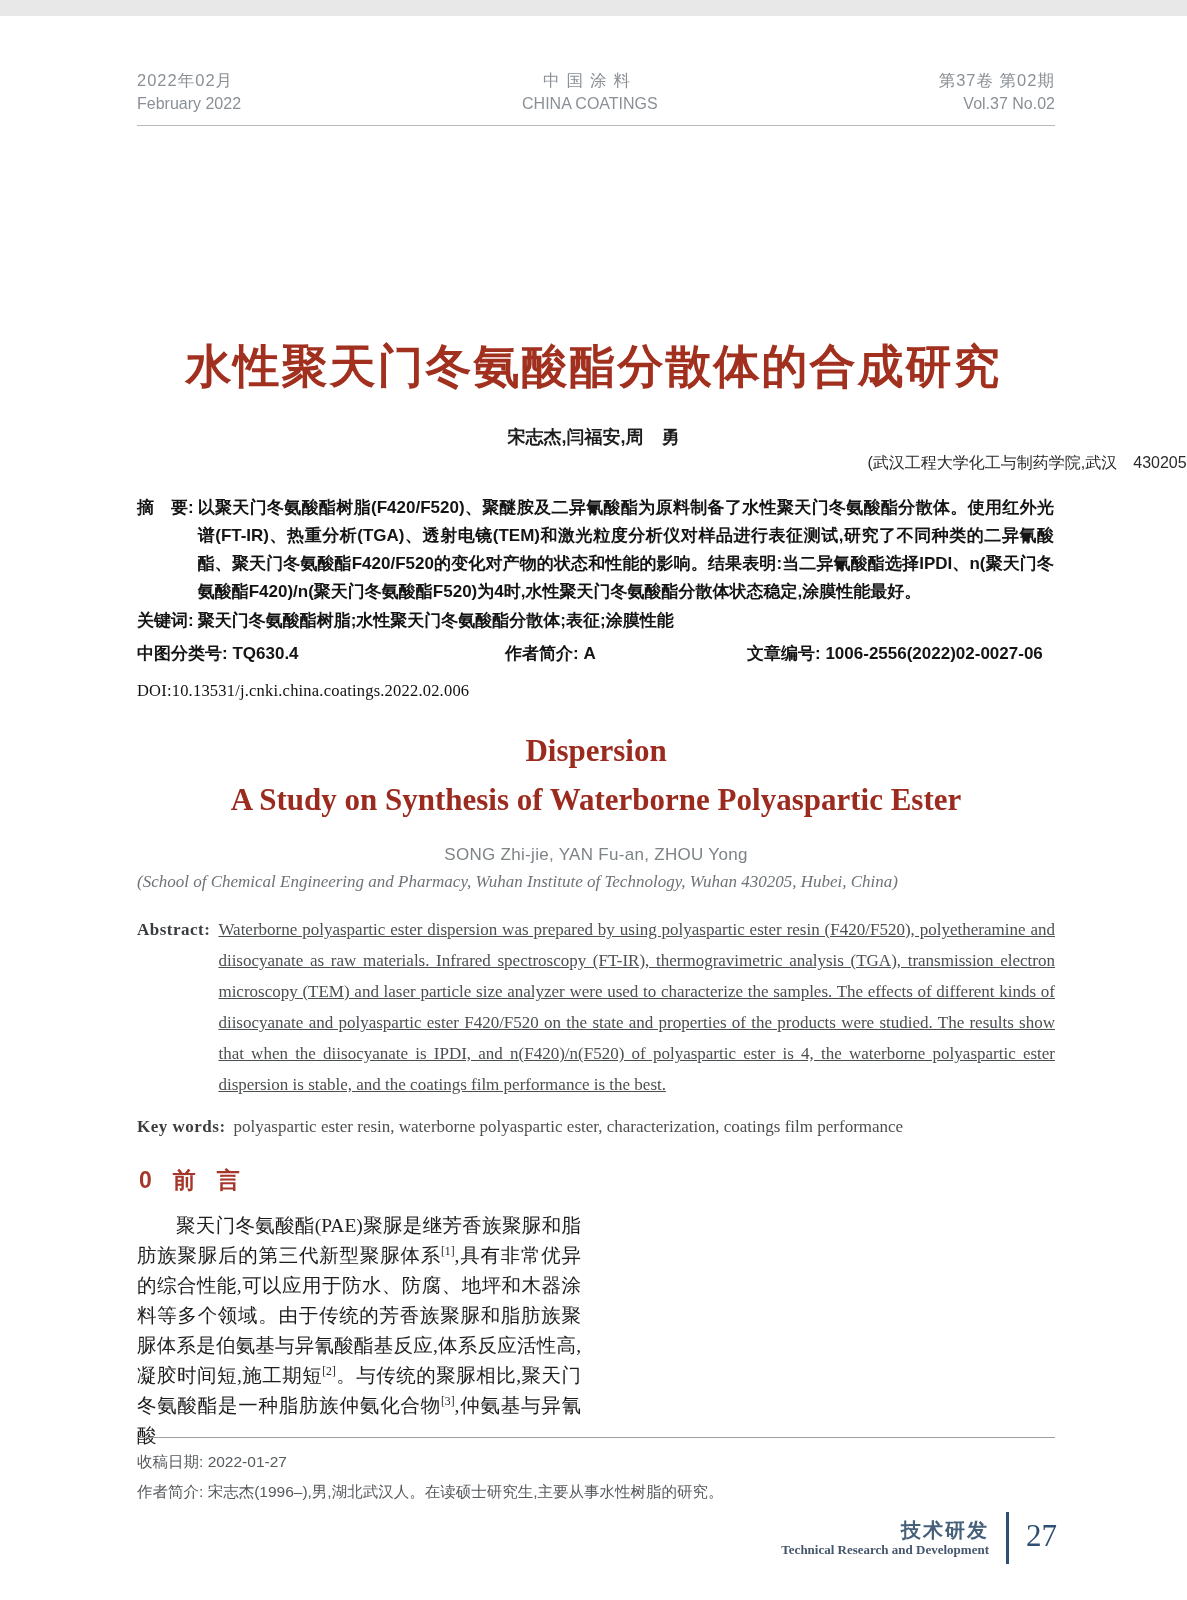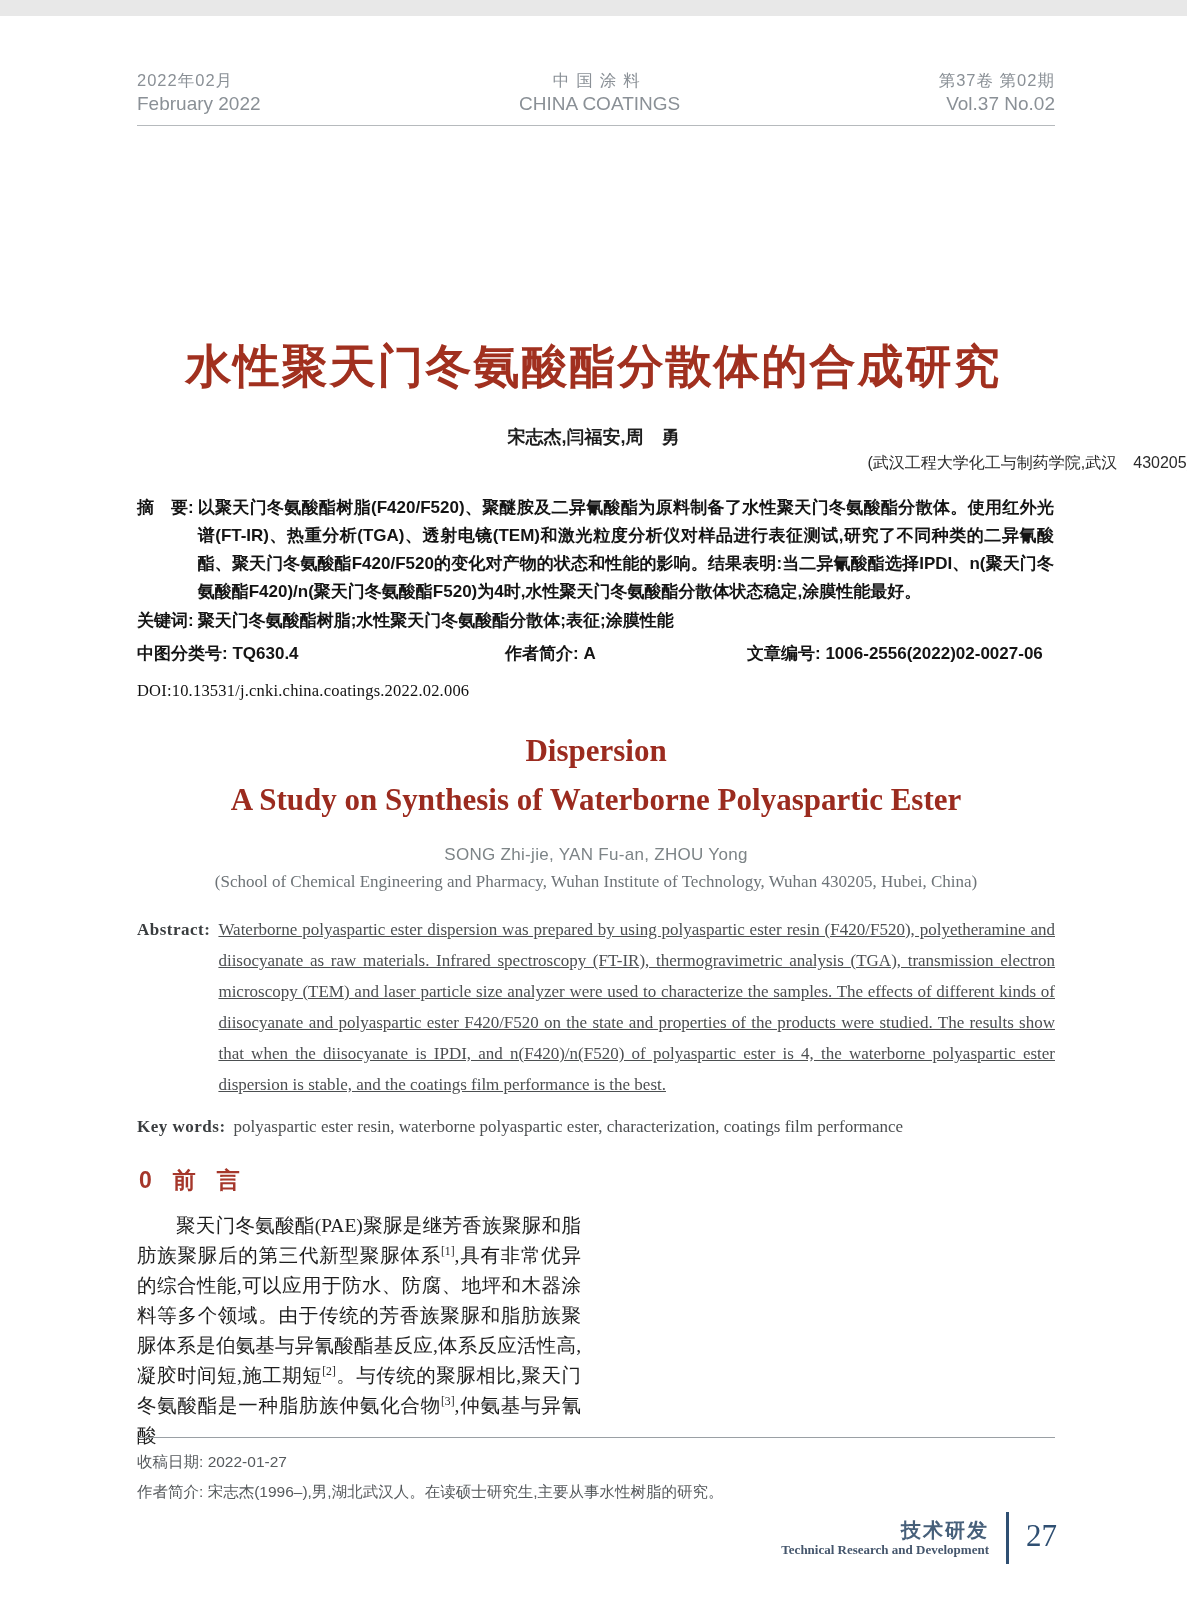--- a/index.html
+++ b/index.html
@@ -19,21 +19,21 @@
     color:#8a9096;
     border-bottom:1.5px solid #b6babd;
     padding-bottom:9px;
   }
   .jh-cell{line-height:24px;}
   .jh-left{text-align:left;}
   .jh-center{text-align:center;}
   .jh-right{text-align:right;}
   .jh-zh{font-size:16.5px;letter-spacing:1px;}
   .jh-center .jh-zh{letter-spacing:7px;}
-  .jh-en{font-size:19px;}
+  .jh-en{font-size:16px;}
   
   .title-zh{
     position:absolute;left:0;top:320px;width:100%;
     text-align:center;
     font-family:"Liberation Serif",serif;
     font-weight:900;font-size:46px;letter-spacing:2px;
     color:#a1301f;
   }
   .authors-zh{
     position:absolute;left:0;top:409px;width:100%;
@@ -64,22 +64,22 @@
   
   .en-block{position:absolute;left:137px;top:710px;width:918px;}
   .title-en{
     text-align:center;font-family:"Liberation Serif",serif;
     font-weight:700;font-size:31px;line-height:49px;color:#9b2b1f;
   }
   .authors-en{
     text-align:center;margin-top:21px;font-size:17px;color:#7d8487;letter-spacing:.3px;
   }
   .affiliation-en{
-    text-align:center;margin-top:7px;
-    font-family:"Liberation Serif",serif;
+    text-align:left;margin-top:7px;
+    font-family:"Liberation Serif",serif;font-style:italic;
     font-size:17px;color:#6d7377;
   }
   .abstract-en{
     margin-top:22px;font-family:"Liberation Serif",serif;
     font-size:17px;line-height:31px;color:#4c4f51;
   }
   .abstract-en .hang-label,.kw-en .hang-label{
     font-weight:700;color:#3a3d3f;letter-spacing:.5px;
   }
   .abstract-en .hang-text{margin-left:8px;text-decoration:underline;}

